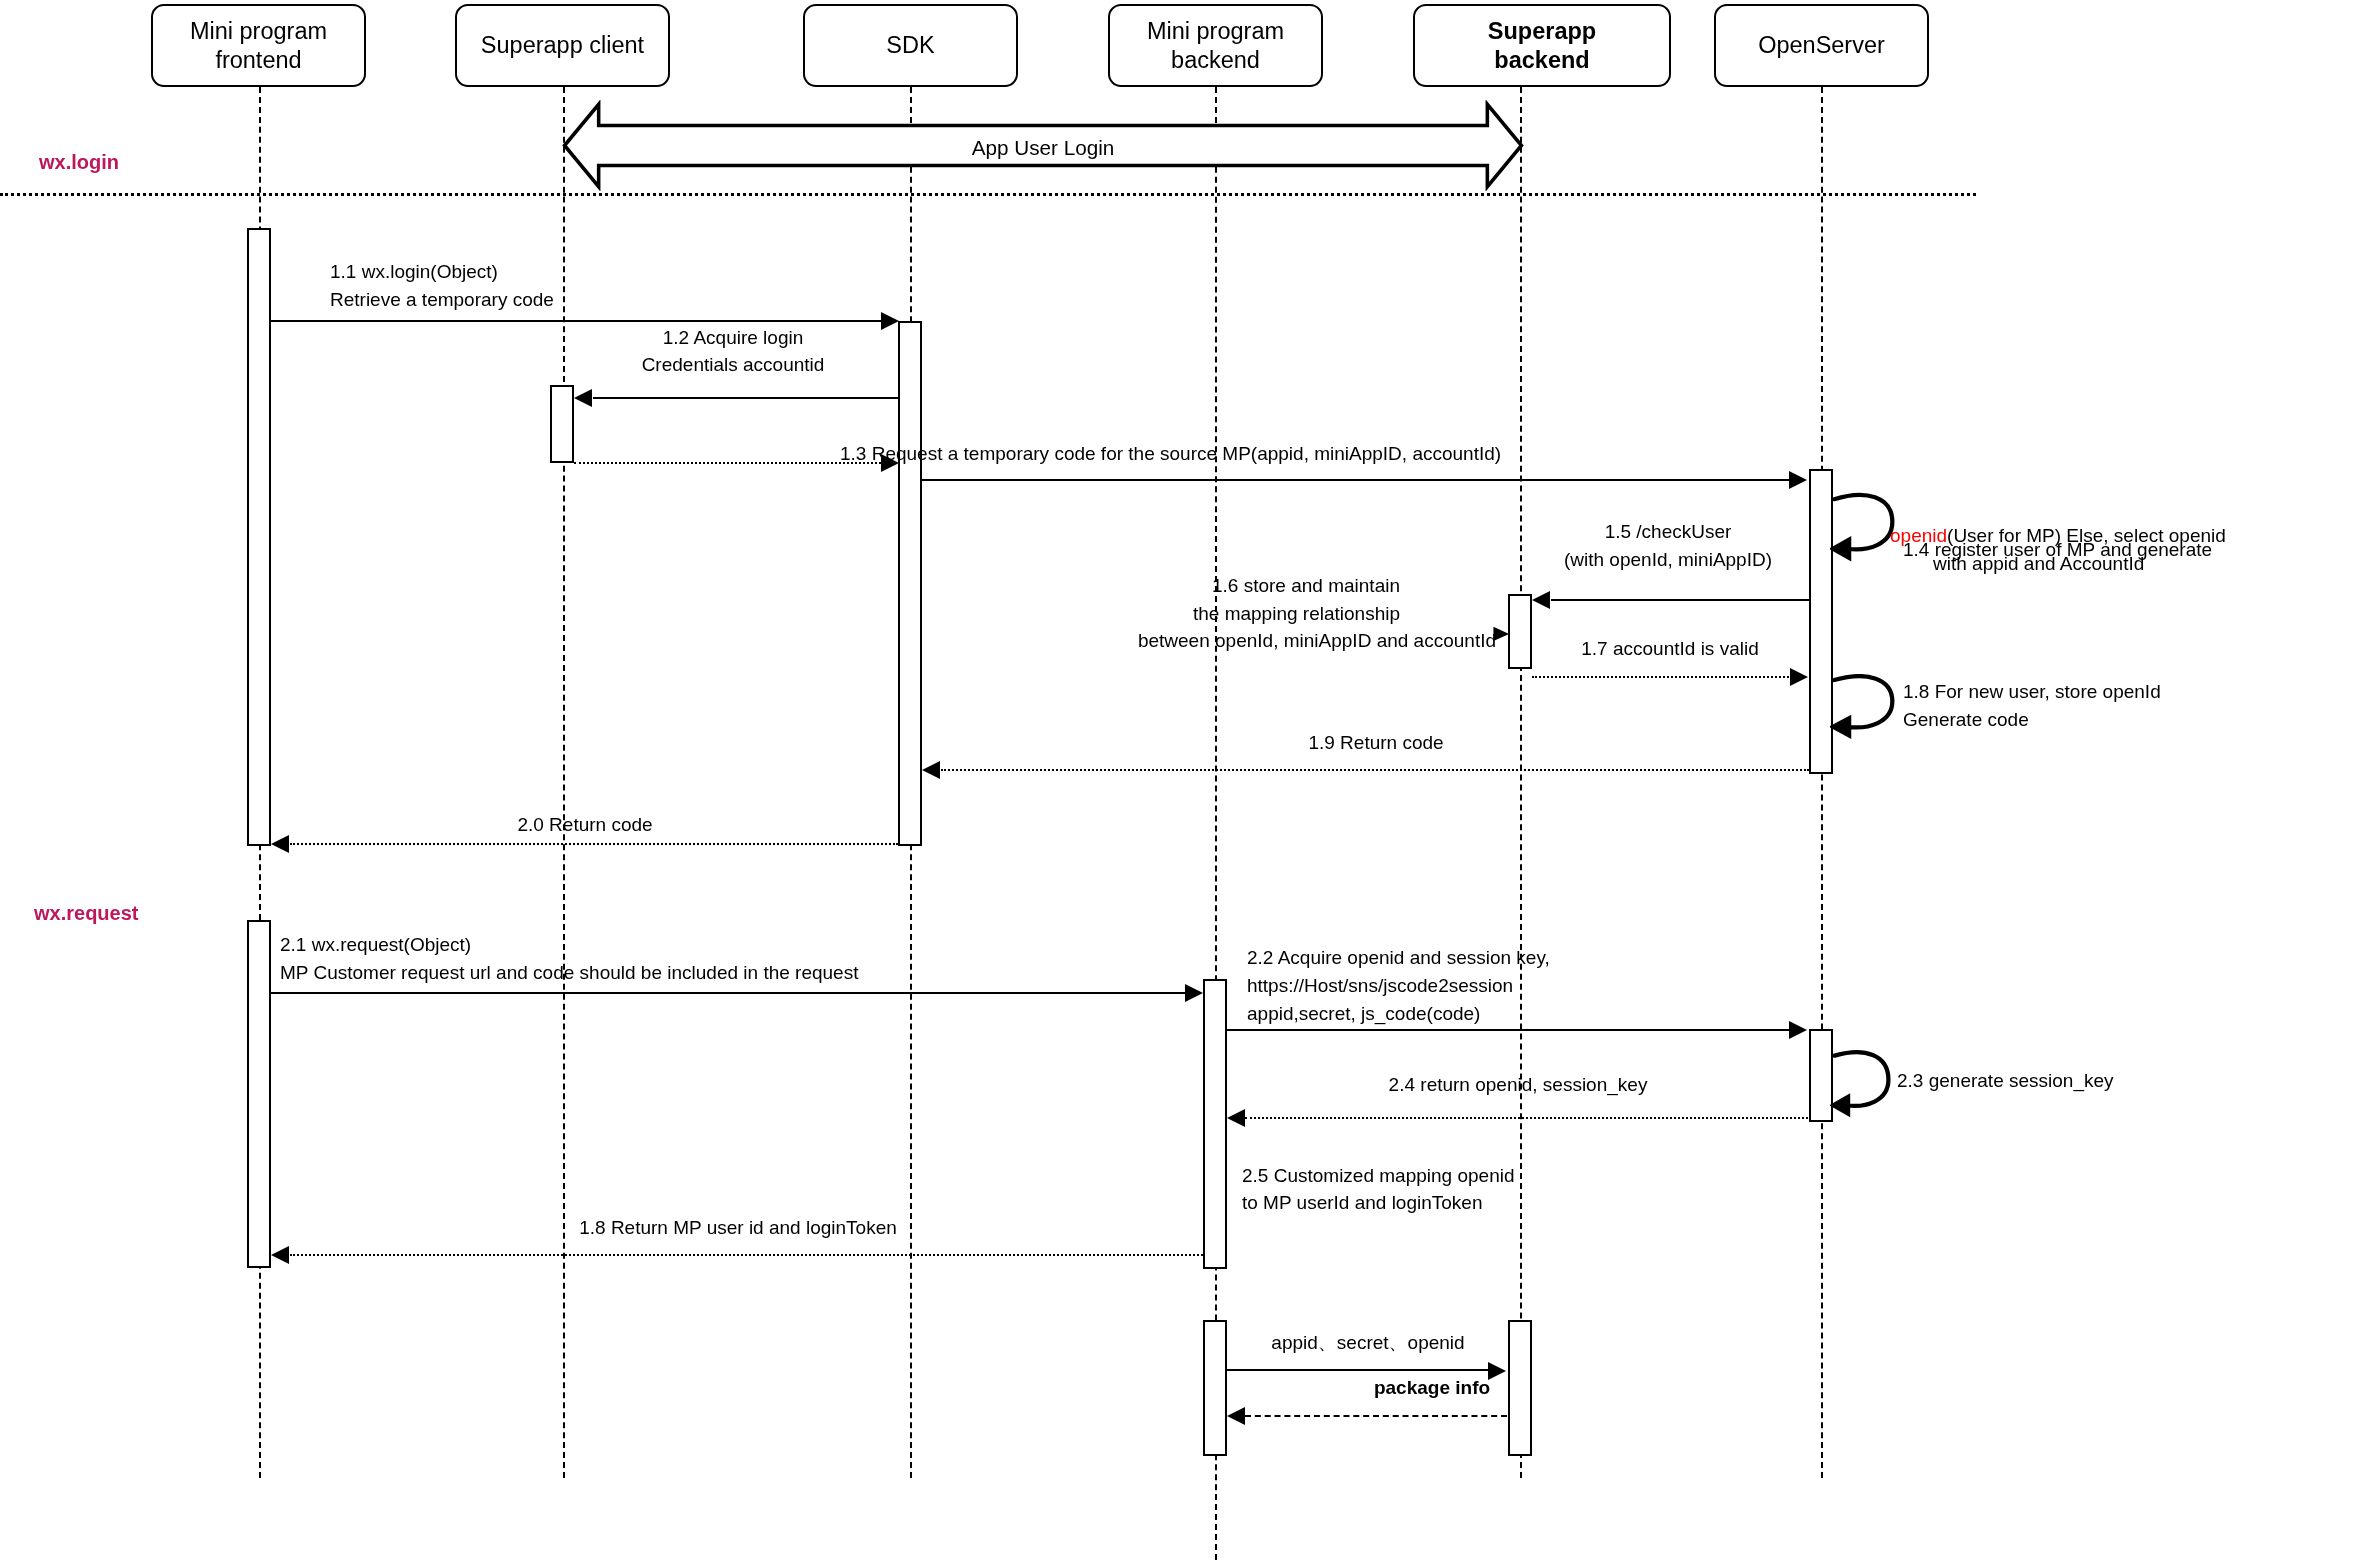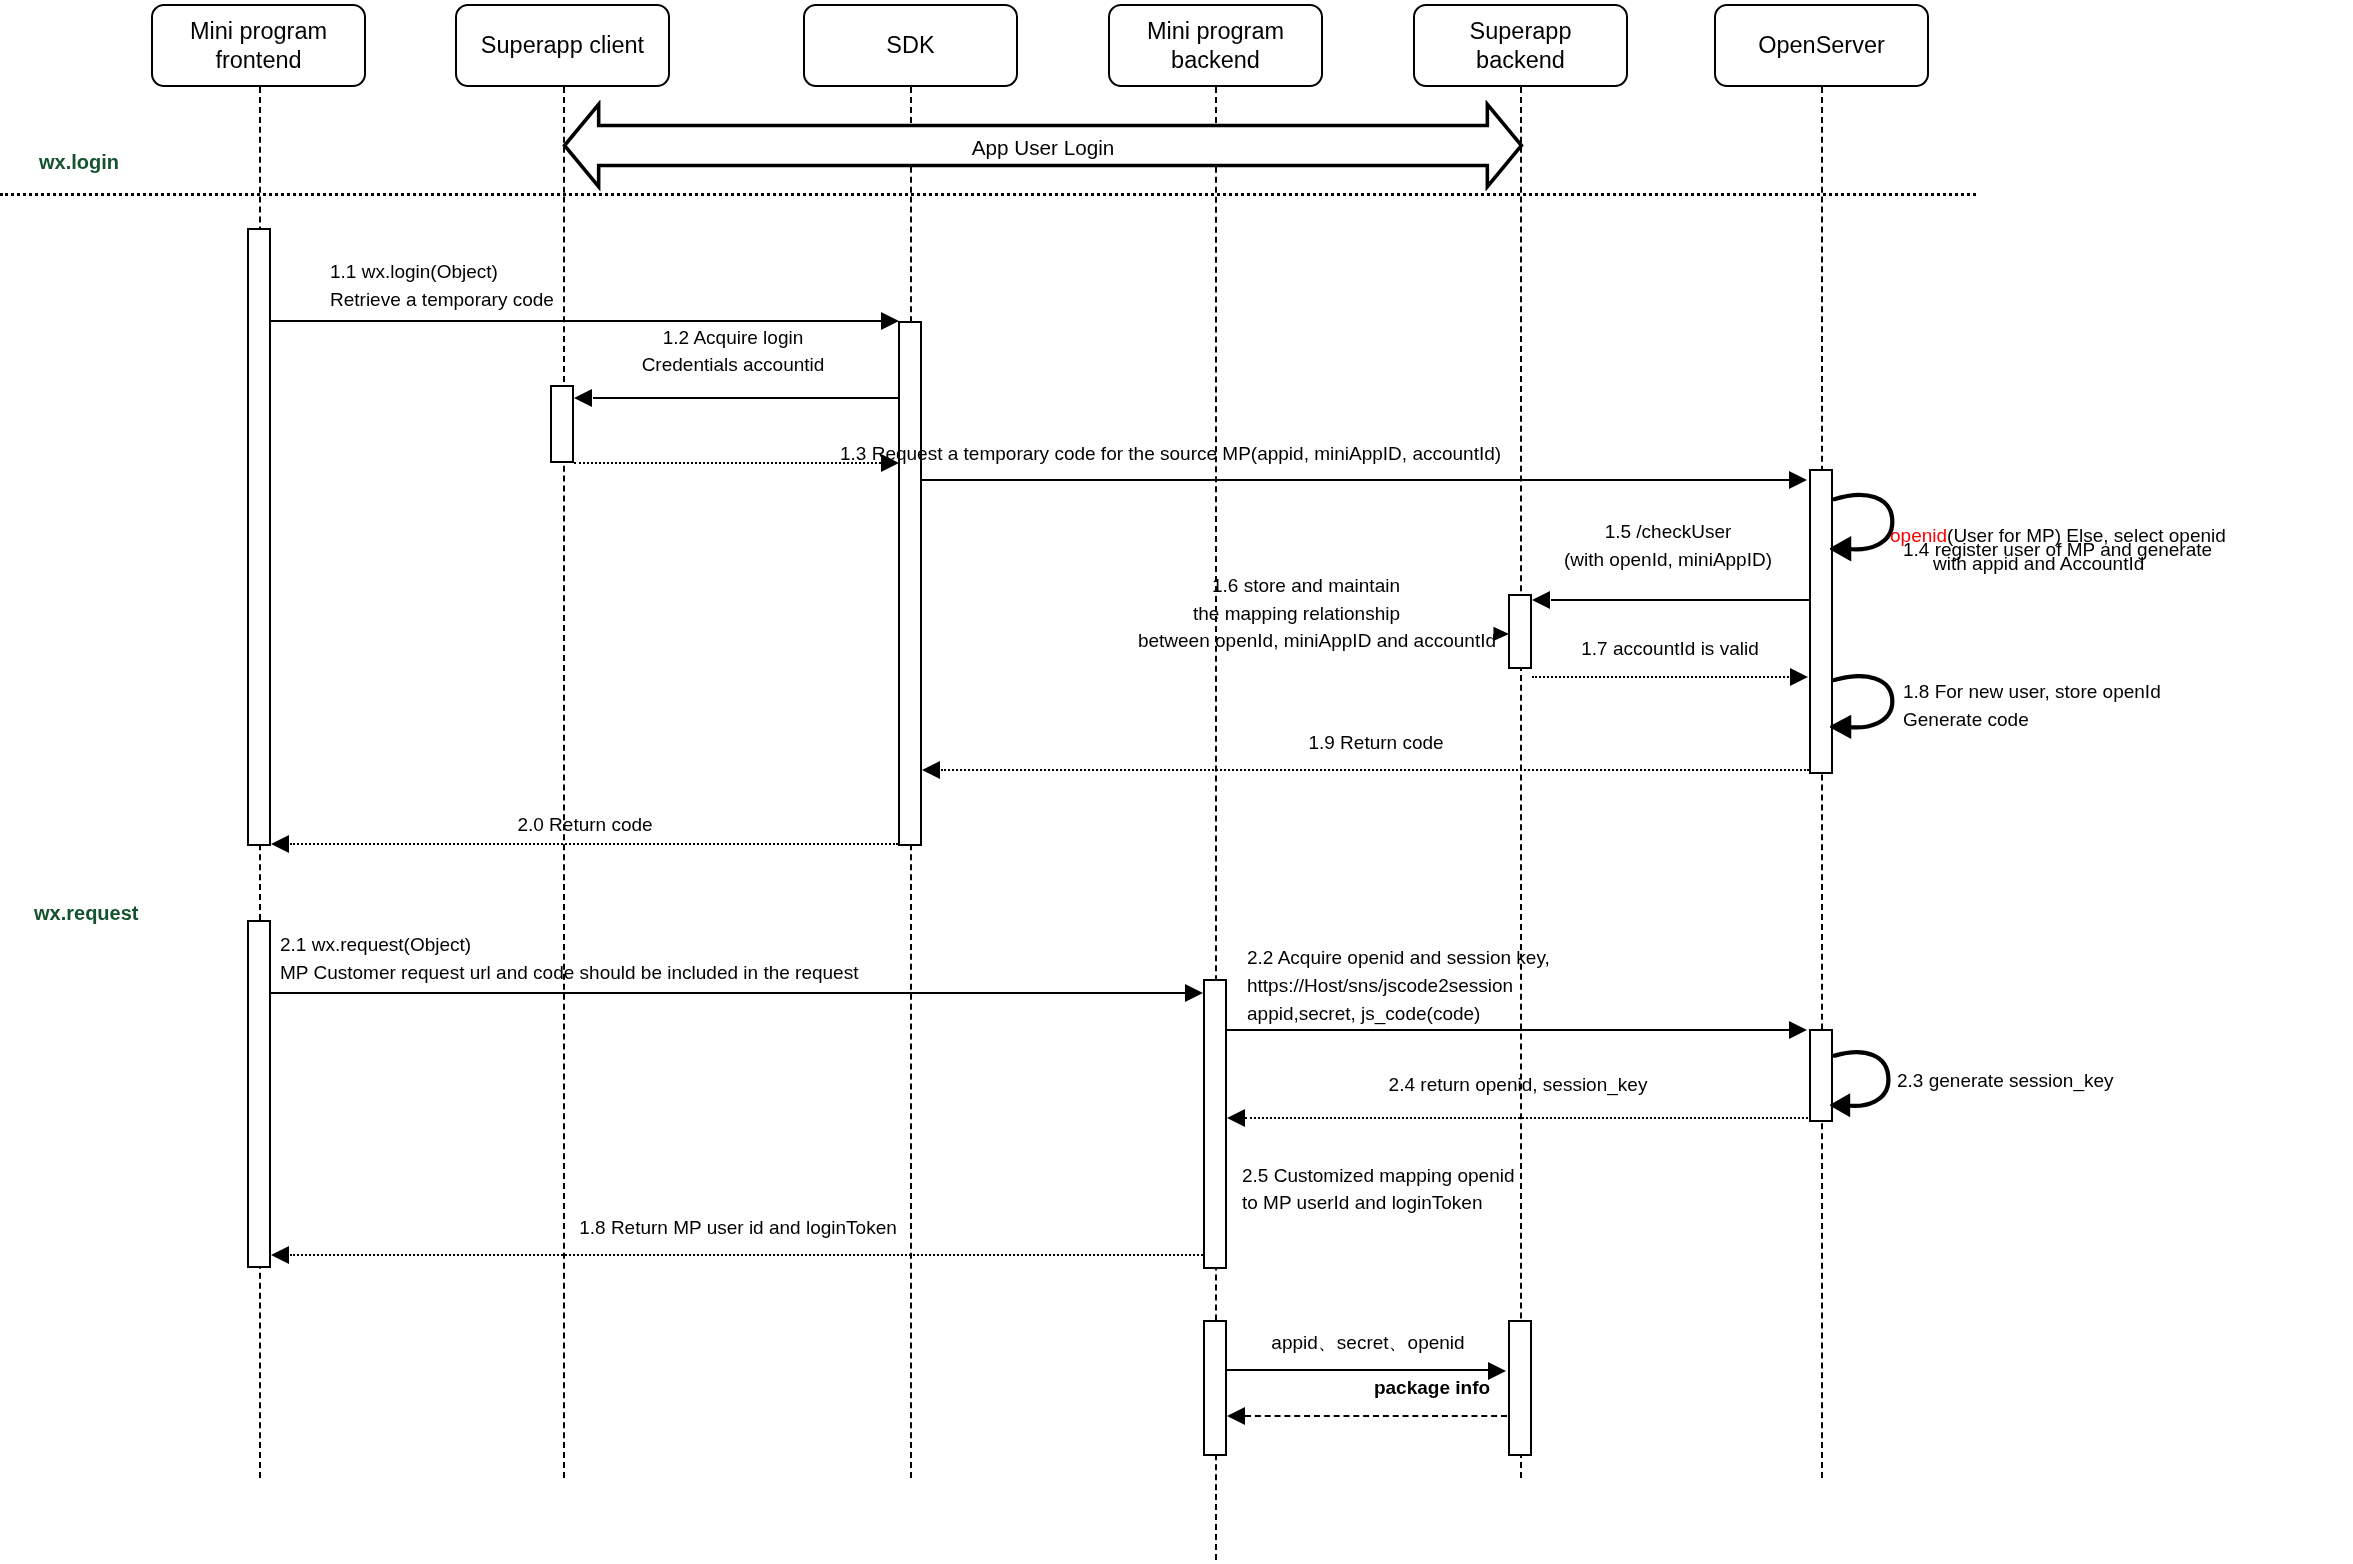--- a/index.html
+++ b/index.html
@@ -69,21 +69,21 @@
   
   .sep{
     position:absolute;
     height:0;
     border-top:3.6px dotted #000;
   }
   .phase-label{
     position:absolute;
     font-size:20px;
     font-weight:bold;
-    color:#14532d;
+    color:#be185d;
     white-space:nowrap;
   }
 
   
   .bigarrow{position:absolute;}
   .bigarrow svg{display:block;}
   .bigarrow-label{
     position:absolute;
     font-size:20.7px;
     white-space:nowrap;
@@ -110,21 +110,21 @@
   </div>
 
   <div class="pbox" style="left:455px;top:4.3px;width:215px;height:83px;">
     <span>Superapp client</span>
   </div>
 
   <div class="pbox" style="left:1108px;top:4.3px;width:215px;height:83px;">
     <span>Mini program<br>backend</span>
   </div>
 
-  <div class="pbox" style="left:1413px;top:4.3px;width:215px;height:83px;">
+  <div class="pbox" style="left:1413px;top:4.3px;width:258px;height:83px;font-weight:bold;">
     <span>Superapp<br>backend</span>
   </div>
 
   <div class="pbox" style="left:1714px;top:4.3px;width:215px;height:83px;">
     <span>OpenServer</span>
   </div>
 
   <div class="lifeline" style="left:259px;top:87px;height:1391px;"></div>
   <div class="lifeline" style="left:563px;top:87px;height:1391px;"></div>
   <div class="lifeline" style="left:910px;top:87px;height:1391px;"></div>

